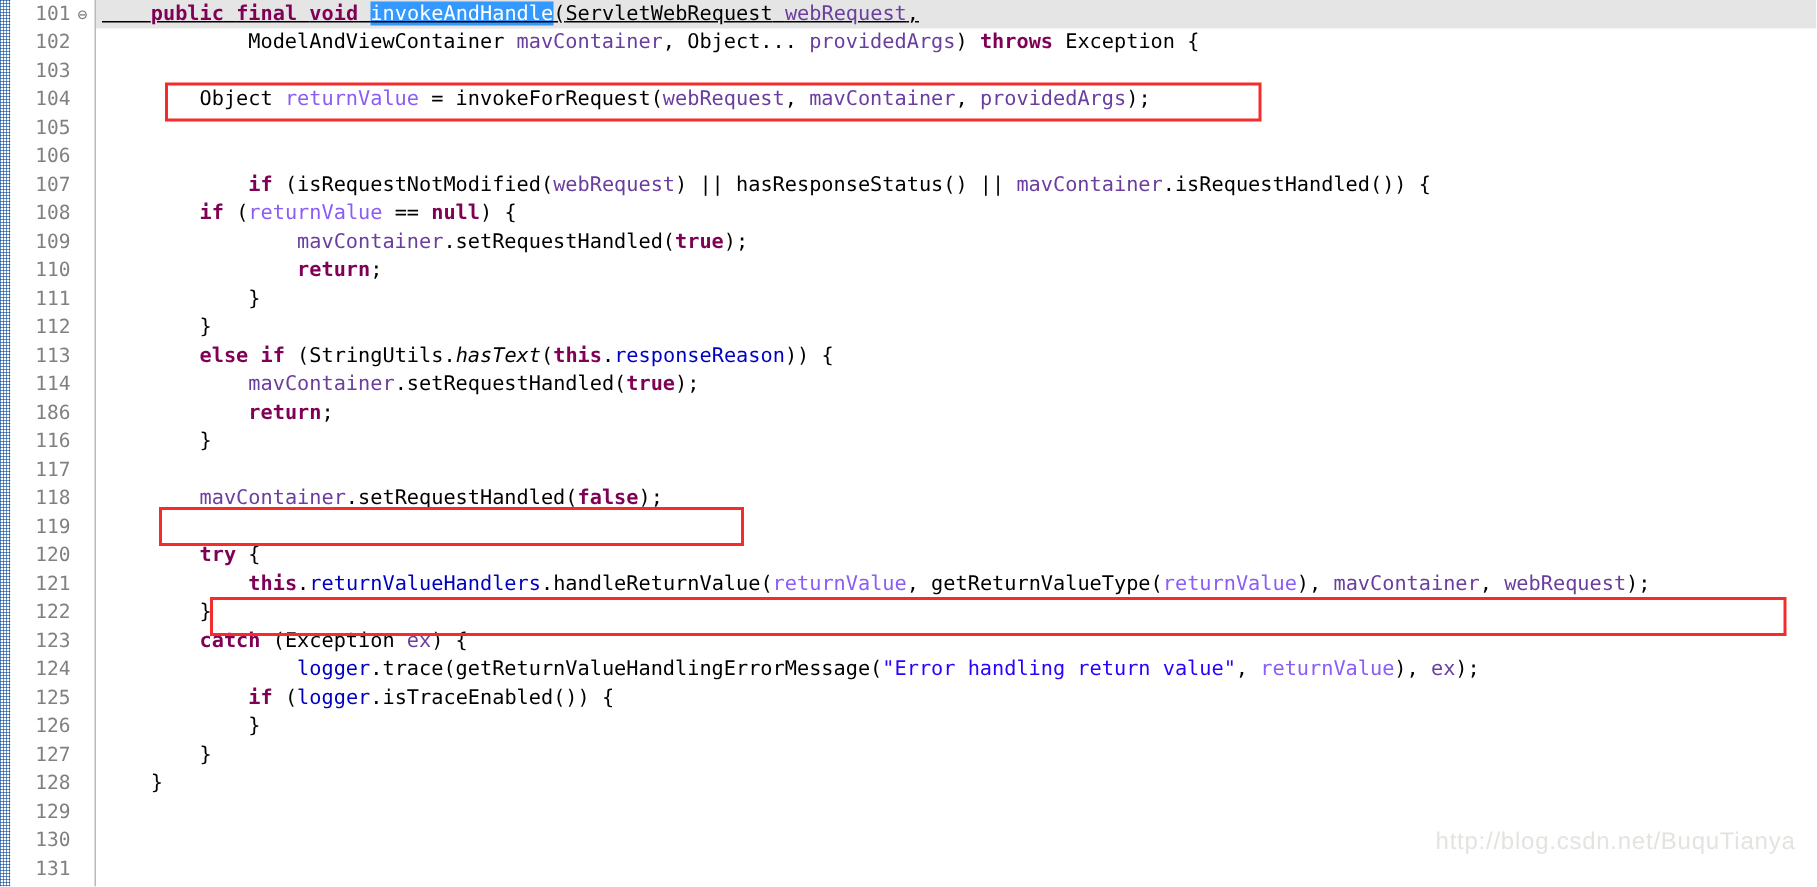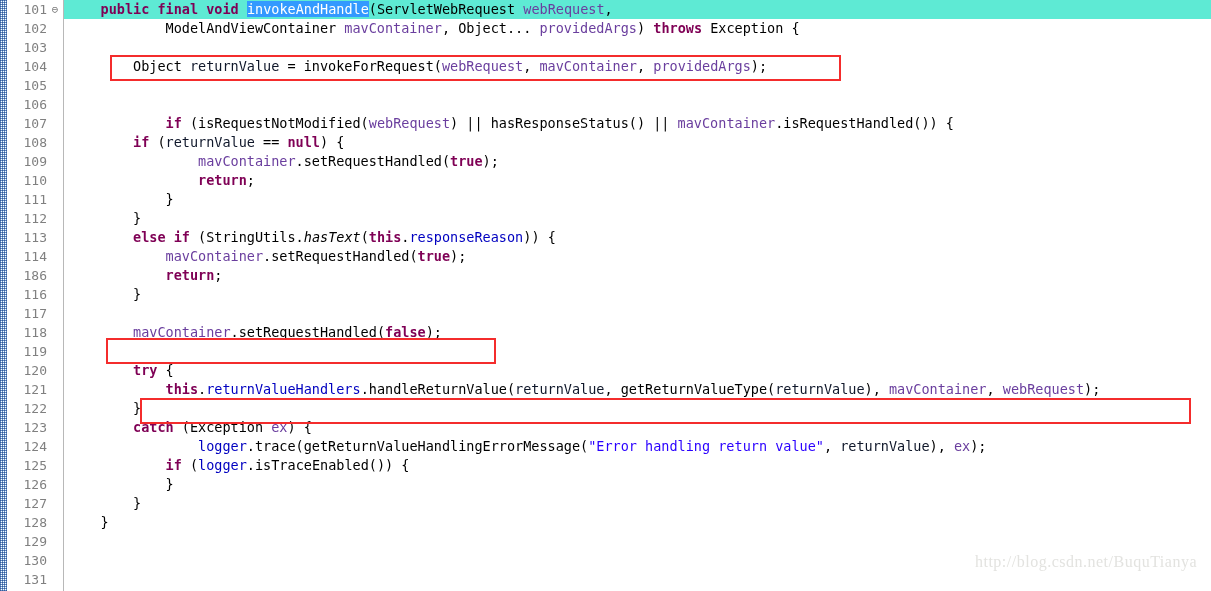--- a/index.html
+++ b/index.html
@@ -75,27 +75,28 @@
     right: 2px;
     top: 0;
     width: 12px;
     text-align: center;
     color: #7a7a7a;
     font-size: 11px;
   }
 
   .code-area .row { padding-left: 4px; color: #000000; }
   .code-area .row.current-line {
-    background: #5eead4;
+    background: #e5e5e5;
+    text-decoration: underline;
   }
 
   
   .kw   { color: #7f0055; font-weight: bold; }   
   .fld  { color: #0000c0; }                       
-  .loc  { color: #0f172a; }                       
+  .loc  { color: #8b5cf6; }                       
   .par  { color: #6a3e9e; }                       
   .str  { color: #2a00ff; }                       
   .stm  { font-style: italic; }                   
   .pln  { color: #000000; }
 
   .sel {
     background: #3399ff;
     color: #ffffff;
   }
 
@@ -105,21 +106,21 @@
     border: 2px solid #f42c2c;
     box-sizing: border-box;
     pointer-events: none;
   }
 
   .watermark {
     position: absolute;
     right: 14px;
     bottom: 20px;
     color: #e3e3e0;
-    font-family: Liberation Serif, serif;
+    font-family: Liberation Sans, sans-serif;
     font-size: 16px;
     letter-spacing: .5px;
     white-space: nowrap;
   }
 </style>
 </head>
 <body>
 
 <div id="editor">
 

